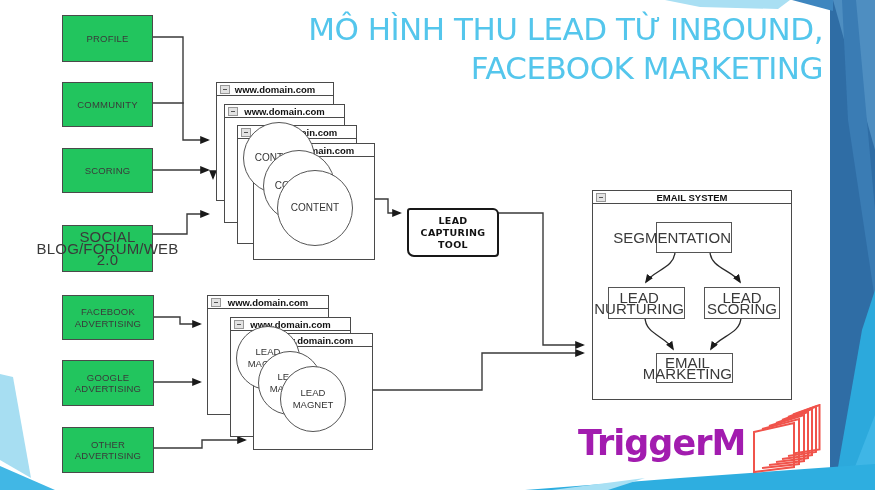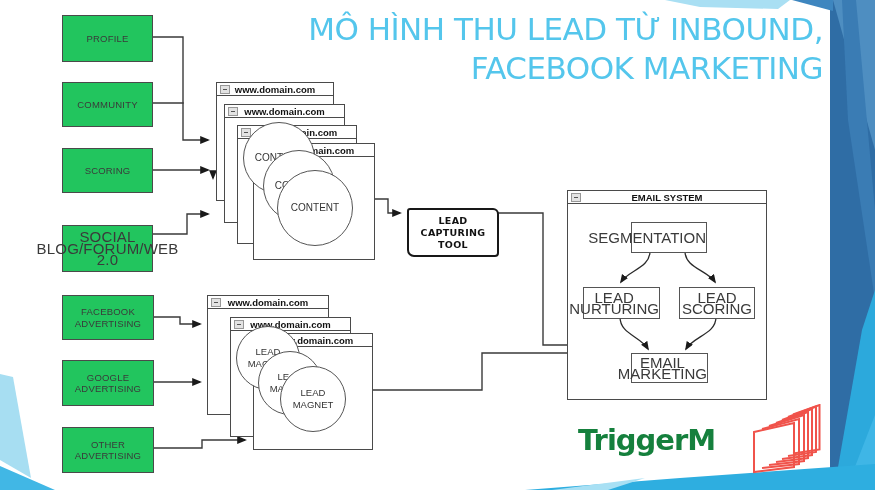--- a/index.html
+++ b/index.html
@@ -36,21 +36,21 @@
        justify-content:center;text-align:center;font-family:"DejaVu Sans",sans-serif;
        font-weight:700;font-size:9.5px;line-height:12px;white-space:pre-line;color:#111;
        letter-spacing:.3px;z-index:6;margin-top:16px;}
 
   
   .node{position:absolute;border:1px solid #555;background:#fff;display:flex;align-items:center;
         justify-content:flex-end;text-align:center;font-size:15px;line-height:11.5px;
         color:#3a3a3a;white-space:pre-line;}
 
   .logo-text{position:absolute;left:578px;top:423px;font-family:"DejaVu Sans","Liberation Sans",sans-serif;
-             font-weight:700;font-size:29px;color:#15803d;letter-spacing:-1px;z-index:4;}
+             font-weight:700;font-size:35px;color:#a21caf;letter-spacing:-1px;z-index:4;}
 </style>
 </head>
 <body>
 
 <div id="stage">
 
   <svg class="lyr" style="z-index:1" viewBox="0 0 875 490">
 
     <polygon points="830,0 875,0 875,490 830,490" fill="#2F6DA5"></polygon>
     <polygon points="833,0 875,0 875,150" fill="#4E8EC1"></polygon>
@@ -173,21 +173,21 @@
   <div class="circle" style="left:236px;top:326px;width:62px;height:62px;z-index:13;font-size:9.5px"><span>LEAD
 MAGNET</span></div>
   <div class="circle" style="left:258px;top:351px;width:62px;height:62px;z-index:14;font-size:9.5px"><span>LEAD
 MAGNET</span></div>
   <div class="circle" style="left:280px;top:366px;width:64px;height:64px;z-index:15;font-size:9.5px"><span>LEAD
 MAGNET</span></div>
 
   <div class="lct"><span>LEAD CAPTURING
 TOOL</span></div>
 
-  <div class="bwin" style="left:567px;top:190px;width:198px;height:208px;z-index:10">
+  <div class="bwin" style="left:592px;top:190px;width:198px;height:208px;z-index:10">
     <div class="tbar">
         <span class="minbtn">
           <i></i>
         </span>
         <span>EMAIL SYSTEM</span>
       </div>
     <div style="position:relative;width:100%;height:194px">
       <svg style="position:absolute;left:0;top:0;width:198px;height:194px" viewBox="0 0 198 194">
         <g fill="none" stroke="#2a2a2a" stroke-width="1.3">
           <path d="M82,47 C82,64 61,66 53,78" marker-end="url(#ah)"></path>

